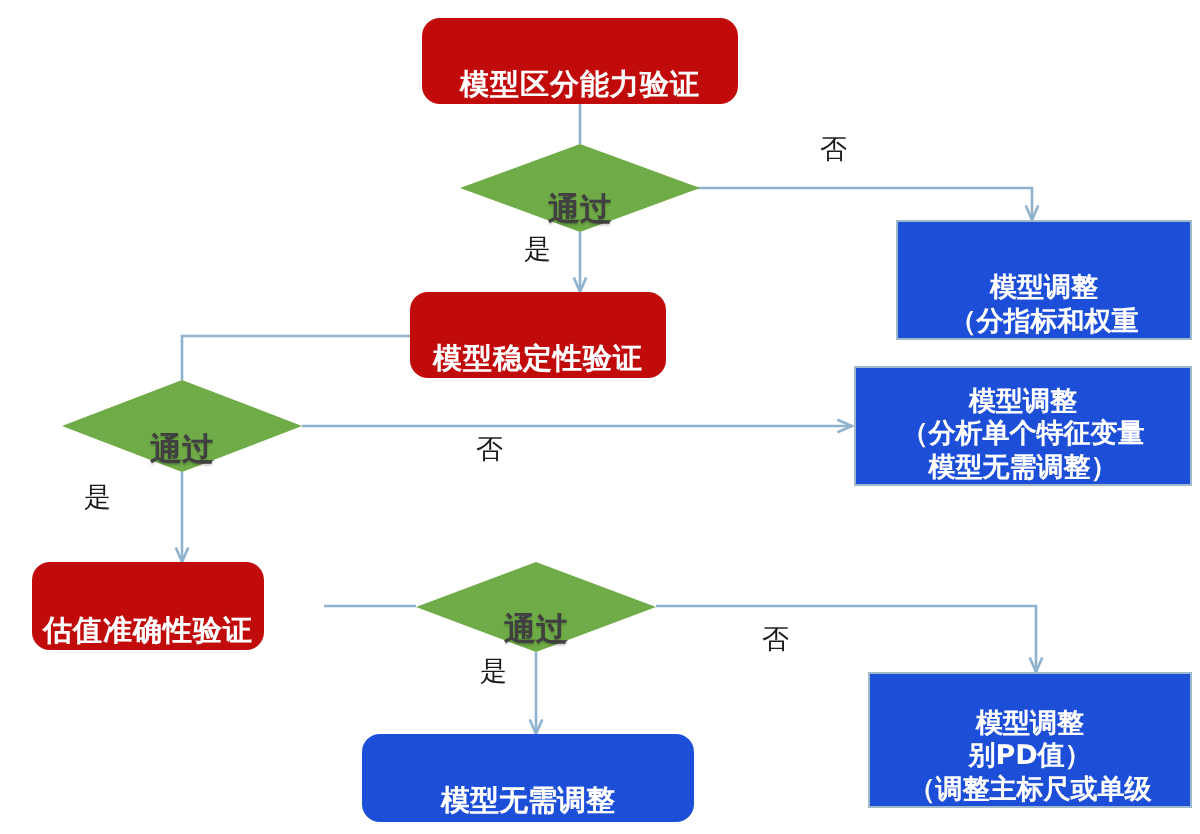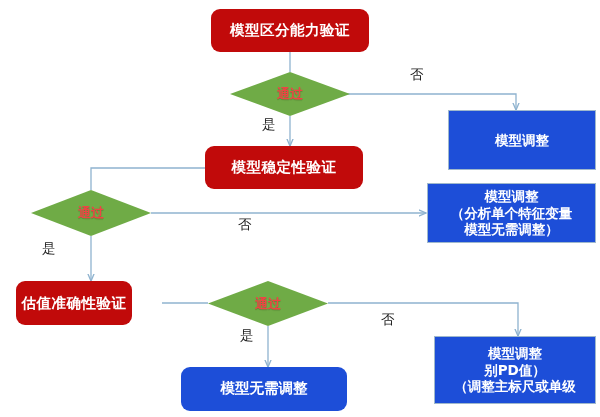--- a/index.html
+++ b/index.html
@@ -20,21 +20,21 @@
     left: 0;
     top: 0;
     width: 600px;
     height: 417px;
     pointer-events: none;
   }
   .node {
     position: absolute;
     box-sizing: border-box;
     display: flex;
-    align-items: center;
+    align-items: flex-end;
     justify-content: center;
     text-align: center;
     color: #ffffff;
     font-weight: bold;
     z-index: 3;
   }
   .proc {
     border-radius: 9px;
     background: #c10a0a;
     font-size: 14.5px;
@@ -60,22 +60,22 @@
   .diamond .shape {
     position: absolute;
     left: 0;
     top: 0;
     width: 100%;
     height: 100%;
   }
   .diamond .dlabel {
     position: relative;
     z-index: 2;
-    color: #ef4444;
-    font-size: 13px;
+    color: #404040;
+    font-size: 16px;
     font-weight: bold;
     text-shadow: 0 1px 1px rgba(0,0,0,0.18);
   }
   .edge-label {
     position: absolute;
     color: #1a1a1a;
     font-size: 13.5px;
     font-weight: normal;
     z-index: 4;
     white-space: nowrap;
@@ -123,24 +123,25 @@
       <polygon points="60,0 120,22 60,44 0,22" fill="#6fab46"></polygon>
     </svg>
     <span class="dlabel">通过</span>
   </div>
   <span class="edge-label" style="left:410px; top:66px;">否</span>
   <span class="edge-label" style="left:262px; top:116px;">是</span>
 
   <div class="node term" style="left:448px; top:110px; width:148px; height:60px;">
     <div class="lines">
       <div>模型调整</div>
+      <div>（分指标和权重</div>
     </div>
   </div>
 
-  <div class="node proc" style="left:205px; top:146px; width:158px; height:43px;">
+  <div class="node proc" style="left:205px; top:146px; width:128px; height:43px;">
     <span>模型稳定性验证</span>
   </div>
 
   <div class="node diamond" style="left:31px; top:190px; width:120px; height:46px;">
     <svg class="shape" viewBox="0 0 120 46" preserveAspectRatio="none">
       <polygon points="60,0 120,23 60,46 0,23" fill="#6fab46"></polygon>
     </svg>
     <span class="dlabel">通过</span>
   </div>
   <span class="edge-label" style="left:238px; top:216px;">否</span>

